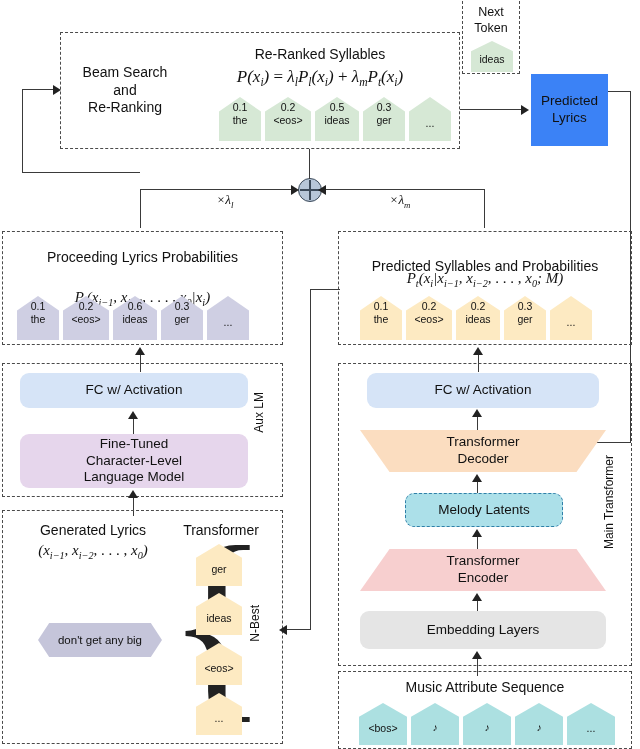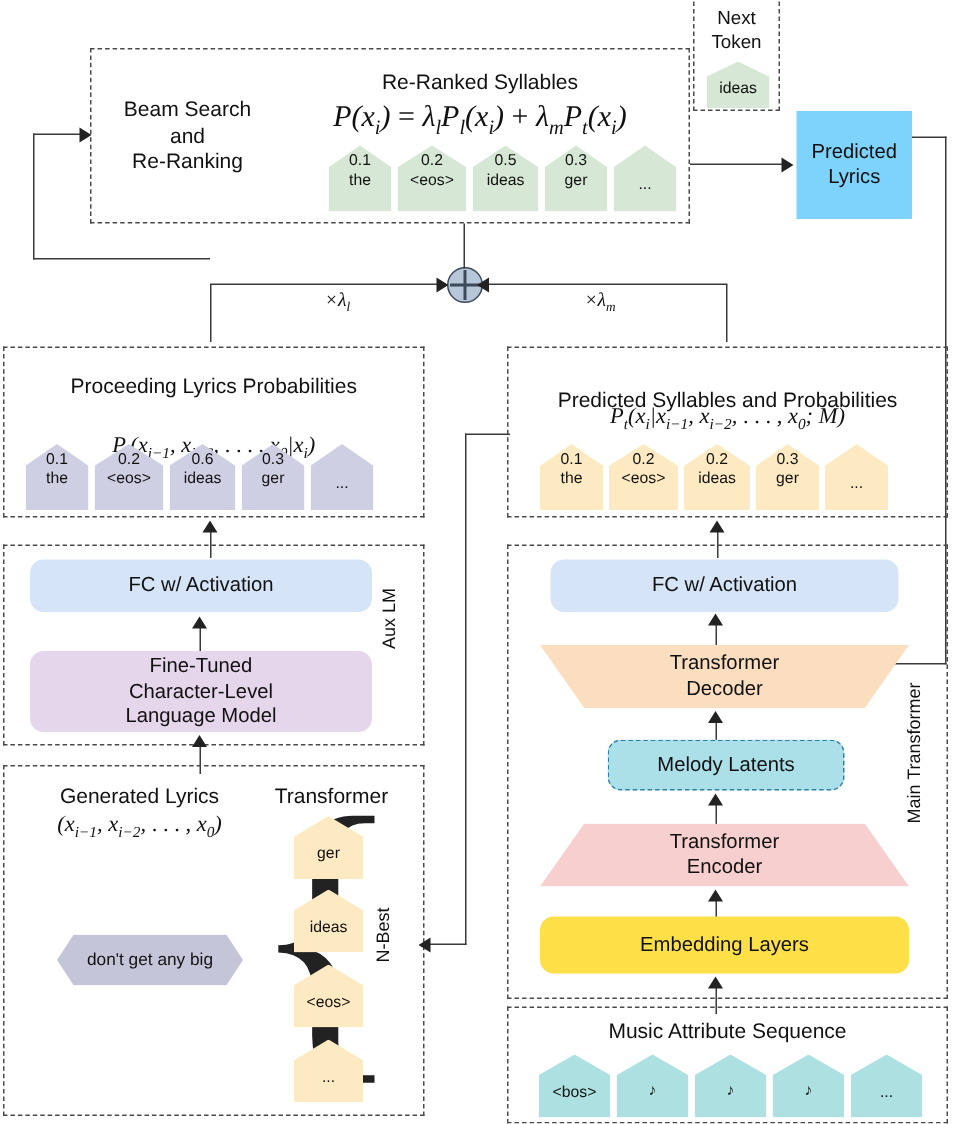--- a/index.html
+++ b/index.html
@@ -22,23 +22,23 @@
   .pent .pad{padding-bottom:15px;}
   .green{background:#d6e8d5;}
   .purple{background:#cfcfe3;}
   .cream{background:#fdeac2;}
   .teal{background:#ace0e1;}
   .box{position:absolute;box-sizing:border-box;display:flex;align-items:center;
        justify-content:center;text-align:center;font-size:13.5px;line-height:1.25;}
   .rounded{border-radius:9px;}
   .blue{background:#d6e4f7;}
   .lav{background:#e6d6ec;text-align:center;}
-  .gray{background:#fde047;}
+  .gray{background:#e5e5e5;}
   .melody{background:#ace0e9;border:1.5px dashed #2f7fa8;}
-  .predlyr{background:#7dd3fc;}
+  .predlyr{background:#3b82f6;}
   .trapdown{background:#fbddc0;clip-path:polygon(0% 0%,100% 0%,88% 100%,12% 100%);}
   .trapup{background:#f7cfcf;clip-path:polygon(12% 0%,88% 0%,100% 100%,0% 100%);}
   .hexlyr{background:#c5c5da;clip-path:polygon(9% 0%,91% 0%,100% 50%,91% 100%,9% 100%,0% 50%);
           display:flex;align-items:center;justify-content:center;font-size:11.5px;}
   .vtext{position:absolute;writing-mode:vertical-rl;transform:rotate(180deg);
          font-size:12px;white-space:nowrap;}
   .line{position:absolute;background:#3a3a3a;}
   .hline{height:1.4px;}
   .vline{width:1.4px;}
   .arrowhead{position:absolute;width:0;height:0;}
@@ -62,21 +62,21 @@
 <div class="lbl title" style="left:70px;top:64px;width:110px;">
   <div>Beam Search</div>
   <div>and</div>
   <div>Re-Ranking</div>
 </div>
 
 <div class="lbl title" style="left:190px;top:46px;width:260px;">
   <span>Re-Ranked Syllables</span>
 </div>
 
-<div class="lbl formula" style="left:190px;top:66px;width:260px;font-size:20px;">
+<div class="lbl formula" style="left:190px;top:66px;width:260px;font-size:17px;">
   P(x<sub>i</sub>) <span class="up">=</span> λ<sub>l</sub>P<sub>l</sub>(x<sub>i</sub>) <span class="up">+</span> λ<sub>m</sub>P<sub>t</sub>(x<sub>i</sub>)
 </div>
 
 <div class="pent green" style="left:219px;top:97px;width:42px;height:44px;">
   <span class="p1">0.1</span>
   <span class="p2 pad">the</span>
 </div>
 <div class="pent green" style="left:265px;top:97px;width:46px;height:44px;">
   <span class="p1">0.2</span>
   <span class="p2 pad">&lt;eos&gt;</span>

